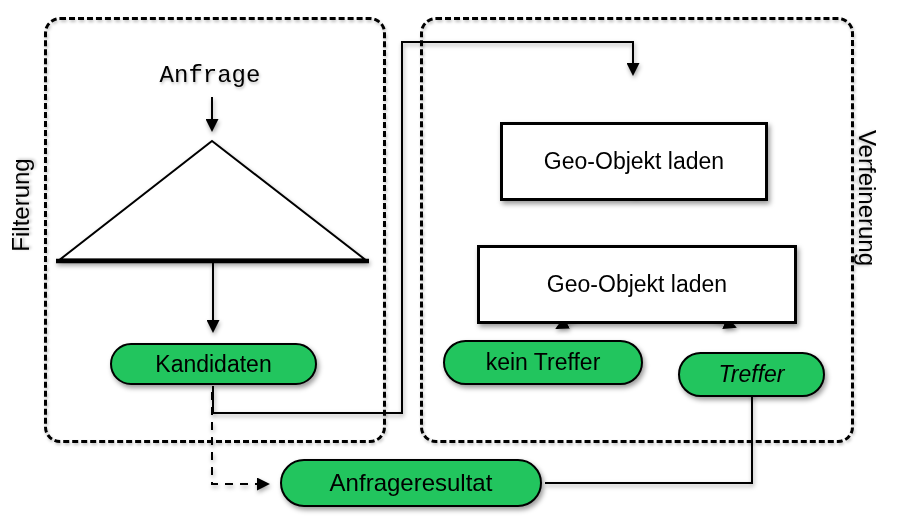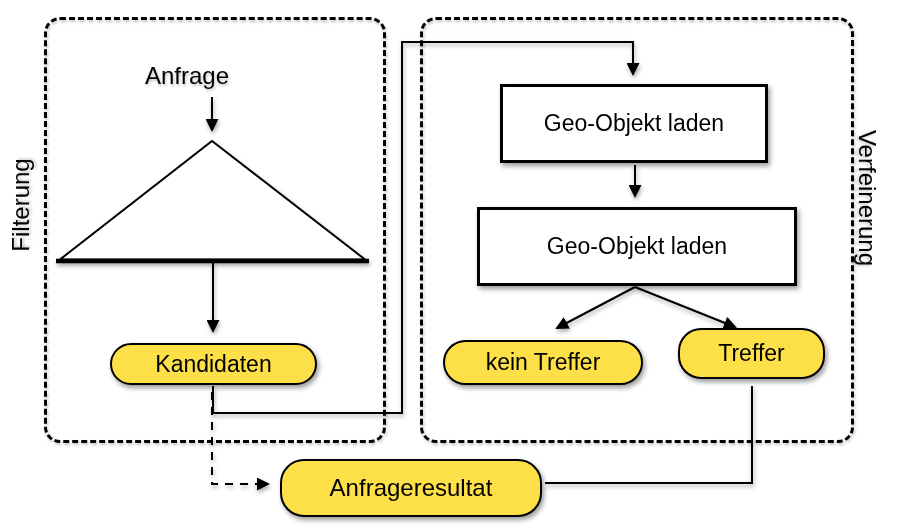--- a/index.html
+++ b/index.html
@@ -30,38 +30,40 @@
   .rect-node {
     position: absolute;
     background: #fff;
     border: 3px solid #000;
     box-shadow: 2px 3px 5px rgba(0,0,0,0.40);
     display: flex;
     align-items: center;
     justify-content: center;
     font-size: 23px;
     box-sizing: border-box;
+    margin-top: 38px;
   }
   .pill-node {
     position: absolute;
-    background: #fde047;
+    background: #22c55e;
     border: 2.5px solid #000;
     border-radius: 24px;
     box-shadow: 2px 3px 5px rgba(0,0,0,0.40);
     display: flex;
     align-items: center;
     justify-content: center;
     font-size: 23px;
     box-sizing: border-box;
   }
   .free-label {
     position: absolute;
     font-size: 24px;
-    text-align: left;
+    text-align: center;
     text-shadow: 1px 2px 3px rgba(0,0,0,0.25);
+    font-family: Liberation Mono, monospace;
   }
   .side-label {
     position: absolute;
     font-size: 24px;
     text-align: center;
     white-space: nowrap;
     text-shadow: 1px 2px 3px rgba(0,0,0,0.25);
   }
 </style>
 </head>
@@ -119,21 +121,21 @@
   </div>
 
   <div class="rect-node" style="left:477px; top:207px; width:320px; height:79px;">
     <span>Geo-Objekt laden</span>
   </div>
 
   <div class="pill-node" style="left:443px; top:340px; width:200px; height:45px; border-radius:23px;text-align:center;">
     <span>kein Treffer</span>
   </div>
 
-  <div class="pill-node" style="left:678px; top:328px; width:147px; height:51px; border-radius:23px;">
+  <div class="pill-node" style="left:678px; top:352px; width:147px; height:45px; border-radius:23px;font-style:italic;">
     <span>Treffer</span>
   </div>
 
-  <div class="pill-node" style="left:280px; top:459px; width:262px; height:58px; border-radius:24px; font-size:24px;">
+  <div class="pill-node" style="left:280px; top:459px; width:262px; height:48px; border-radius:24px; font-size:24px;">
     <span>Anfrageresultat</span>
   </div>
 
 </div>
 
 </body></html>

